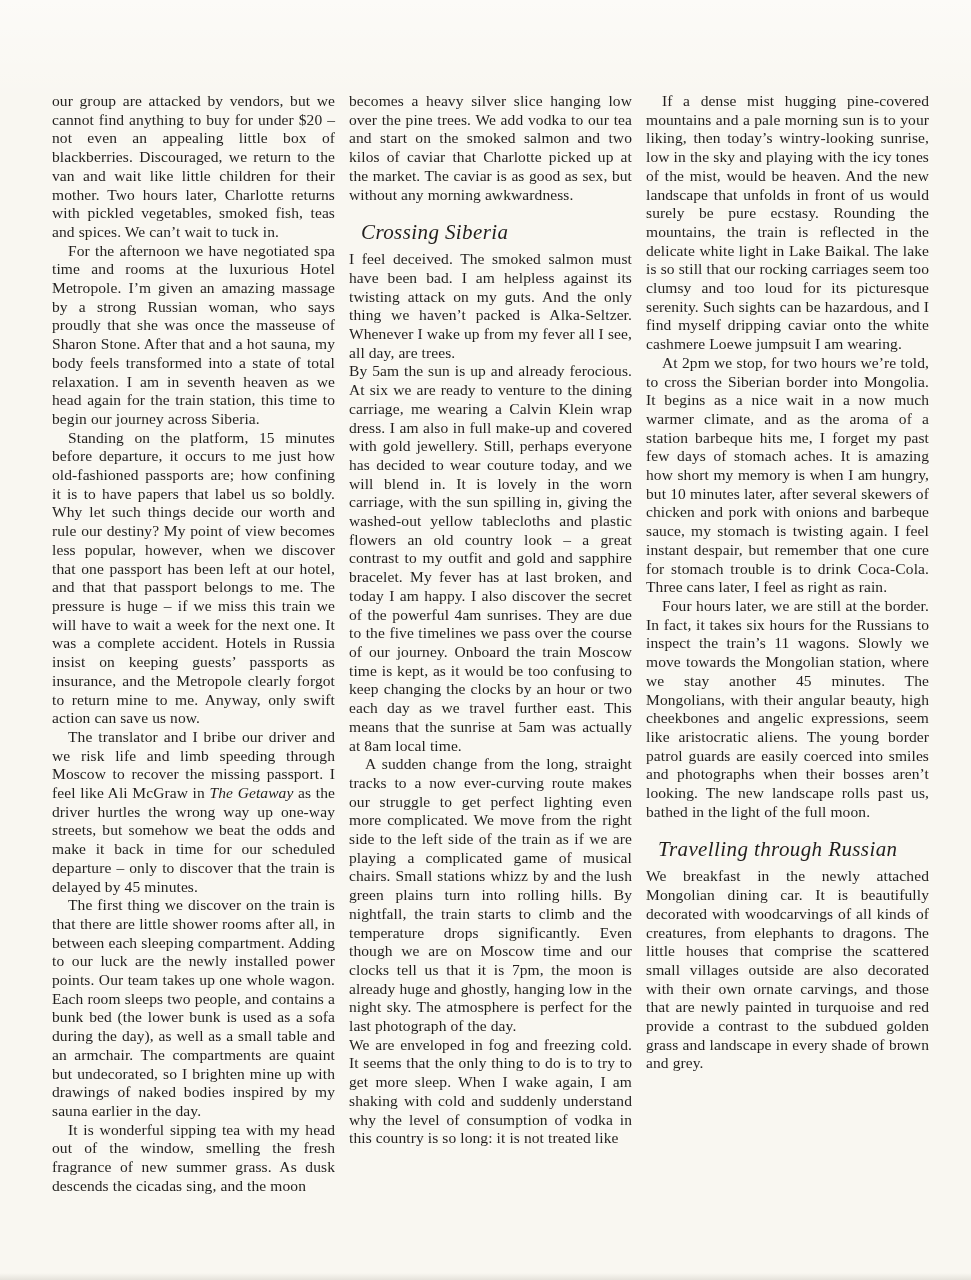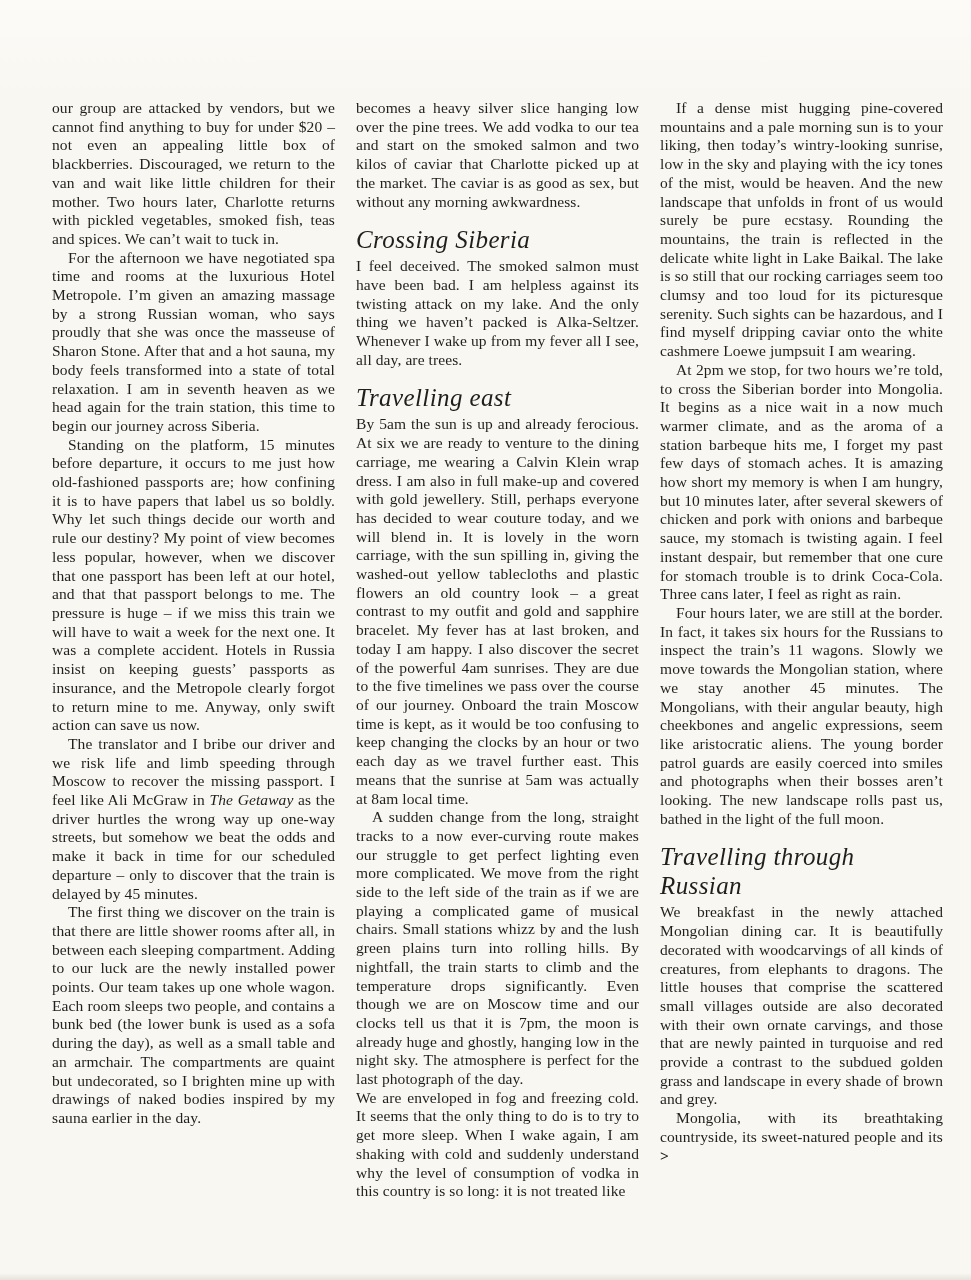--- a/index.html
+++ b/index.html
@@ -14,43 +14,43 @@
     background: #f9f7f1;
     font-family: "Liberation Serif", "DejaVu Serif", serif;
   }
   .page {
     position: absolute;
     inset: 0;
   }
   .columns {
     position: absolute;
     left: 52px;
-    top: 99px;
+    top: 92px;
     display: flex;
-    gap: 21px;
+    gap: 14px;
     color: #211f1d;
   }
   .col {
     width: 283px;
     flex: 0 0 283px;
   }
   .col p {
     margin: 0;
     font-size: 15.5px;
     line-height: 18.7px;
     text-align: justify;
     letter-spacing: 0.1px;
   }
   .col p.indent {
     text-indent: 16px;
     font-family: Liberation Serif, serif;
   }
   .col h2 {
-    margin: 14px 0 3px 0;
-    font-size: 25px;
+    margin: 14px 0 3px 12px;
+    font-size: 21px;
     line-height: 29px;
     font-style: italic;
     font-weight: 500;
     letter-spacing: 0.4px;
   }
   .it { font-style: italic; }
   .bd { font-weight: bold; }
   .scan-edge {
     position: absolute;
     left: 0;
@@ -73,33 +73,32 @@
 
 <div class="page">
   <div class="scan-top"></div>
   <div class="columns" style="color: rgb(33, 31, 29);">
       <div class="col">
         <p><span>our group are attacked by vendors, but we cannot find anything to buy for under $20 – not even an appealing little box of blackberries. Discouraged, we return to the van and wait like little children for their mother. Two hours later, Charlotte returns with pickled vegetables, smoked fish, teas and spices. We can’t wait to tuck in.</span></p>
         <p class="indent"><span>For the afternoon we have negotiated spa time and rooms at the luxurious Hotel Metropole. I’m given an amazing massage by a strong Russian woman, who says proudly that she was once the masseuse of Sharon Stone. After that and a hot sauna, my body feels transformed into a state of total relaxation. I am in seventh heaven as we head again for the train station, this time to begin our journey across Siberia.</span></p>
         <p class="indent"><span>Standing on the platform, 15 minutes before departure, it occurs to me just how old-fashioned passports are; how confining it is to have papers that label us so boldly. Why let such things decide our worth and rule our destiny? My point of view becomes less popular, however, when we discover that one passport has been left at our hotel, and that that passport belongs to me. The pressure is huge – if we miss this train we will have to wait a week for the next one. It was a complete accident. Hotels in Russia insist on keeping guests’ passports as insurance, and the Metropole clearly forgot to return mine to me. Anyway, only swift action can save us now.</span></p>
         <p class="indent"><span>The translator and I bribe our driver and we risk life and limb speeding through Moscow to recover the missing passport. I feel like Ali McGraw in </span><span class="it">The Getaway</span><span> as the driver hurtles the wrong way up one-way streets, but somehow we beat the odds and make it back in time for our scheduled departure – only to discover that the train is delayed by 45 minutes.</span></p>
         <p class="indent"><span>The first thing we discover on the train is that there are little shower rooms after all, in between each sleeping compartment. Adding to our luck are the newly installed power points. Our team takes up one whole wagon. Each room sleeps two people, and contains a bunk bed (the lower bunk is used as a sofa during the day), as well as a small table and an armchair. The compartments are quaint but undecorated, so I brighten mine up with drawings of naked bodies inspired by my sauna earlier in the day.</span></p>
+        <p class="indent"><span>It is wonderful sipping tea with my head out of the window, smelling the fresh fragrance of new summer grass. As dusk descends the cicadas sing, and the moon</span></p>
       </div>
       <div class="col">
         <p><span>becomes a heavy silver slice hanging low over the pine trees. We add vodka to our tea and start on the smoked salmon and two kilos of caviar that Charlotte picked up at the market. The caviar is as good as sex, but without any morning awkwardness.</span></p>
         <h2>Crossing Siberia</h2>
-        <p><span>I feel deceived. The smoked salmon must have been bad. I am helpless against its twisting attack on my lake. And the only thing we haven’t packed is Alka-Seltzer. Whenever I wake up from my fever all I see, all day, are trees.</span></p>
-        <h2>Travelling east</h2>
+        <p><span>I feel deceived. The smoked salmon must have been bad. I am helpless against its twisting attack on my guts. And the only thing we haven’t packed is Alka-Seltzer. Whenever I wake up from my fever all I see, all day, are trees.</span></p>
         <p><span>By 5am the sun is up and already ferocious. At six we are ready to venture to the dining carriage, me wearing a Calvin Klein wrap dress. I am also in full make-up and covered with gold jewellery. Still, perhaps everyone has decided to wear couture today, and we will blend in. It is lovely in the worn carriage, with the sun spilling in, giving the washed-out yellow tablecloths and plastic flowers an old country look – a great contrast to my outfit and gold and sapphire bracelet. My fever has at last broken, and today I am happy. I also discover the secret of the powerful 4am sunrises. They are due to the five timelines we pass over the course of our journey. Onboard the train Moscow time is kept, as it would be too confusing to keep changing the clocks by an hour or two each day as we travel further east. This means that the sunrise at 5am was actually at 8am local time.</span></p>
         <p class="indent"><span>A sudden change from the long, straight tracks to a now ever-curving route makes our struggle to get perfect lighting even more complicated. We move from the right side to the left side of the train as if we are playing a complicated game of musical chairs. Small stations whizz by and the lush green plains turn into rolling hills. By nightfall, the train starts to climb and the temperature drops significantly. Even though we are on Moscow time and our clocks tell us that it is 7pm, the moon is already huge and ghostly, hanging low in the night sky. The atmosphere is perfect for the last photograph of the day.</span></p>
         <p><span>We are enveloped in fog and freezing cold. It seems that the only thing to do is to try to get more sleep. When I wake again, I am shaking with cold and suddenly understand why the level of consumption of vodka in this country is so long: it is not treated like</span></p>
       </div>
       <div class="col">
         <p class="indent"><span>If a dense mist hugging pine-covered mountains and a pale morning sun is to your liking, then today’s wintry-looking sunrise, low in the sky and playing with the icy tones of the mist, would be heaven. And the new landscape that unfolds in front of us would surely be pure ecstasy. Rounding the mountains, the train is reflected in the delicate white light in Lake Baikal. The lake is so still that our rocking carriages seem too clumsy and too loud for its picturesque serenity. Such sights can be hazardous, and I find myself dripping caviar onto the white cashmere Loewe jumpsuit I am wearing.</span></p>
         <p class="indent"><span>At 2pm we stop, for two hours we’re told, to cross the Siberian border into Mongolia. It begins as a nice wait in a now much warmer climate, and as the aroma of a station barbeque hits me, I forget my past few days of stomach aches. It is amazing how short my memory is when I am hungry, but 10 minutes later, after several skewers of chicken and pork with onions and barbeque sauce, my stomach is twisting again. I feel instant despair, but remember that one cure for stomach trouble is to drink Coca-Cola. Three cans later, I feel as right as rain.</span></p>
         <p class="indent"><span>Four hours later, we are still at the border. In fact, it takes six hours for the Russians to inspect the train’s 11 wagons. Slowly we move towards the Mongolian station, where we stay another 45 minutes. The Mongolians, with their angular beauty, high cheekbones and angelic expressions, seem like aristocratic aliens. The young border patrol guards are easily coerced into smiles and photographs when their bosses aren’t looking. The new landscape rolls past us, bathed in the light of the full moon.</span></p>
         <h2>Travelling through Russian</h2>
         <p><span>We breakfast in the newly attached Mongolian dining car. It is beautifully decorated with woodcarvings of all kinds of creatures, from elephants to dragons. The little houses that comprise the scattered small villages outside are also decorated with their own ornate carvings, and those that are newly painted in turquoise and red provide a contrast to the subdued golden grass and landscape in every shade of brown and grey.</span></p>
-        <p class="indent"><span>Mongolia, with its breathtaking countryside, its sweet-natured people and its </span><span class="bd">&gt;</span></p>
       </div>
     </div>
   <div class="scan-edge"></div>
 </div>
 
 </body></html>

